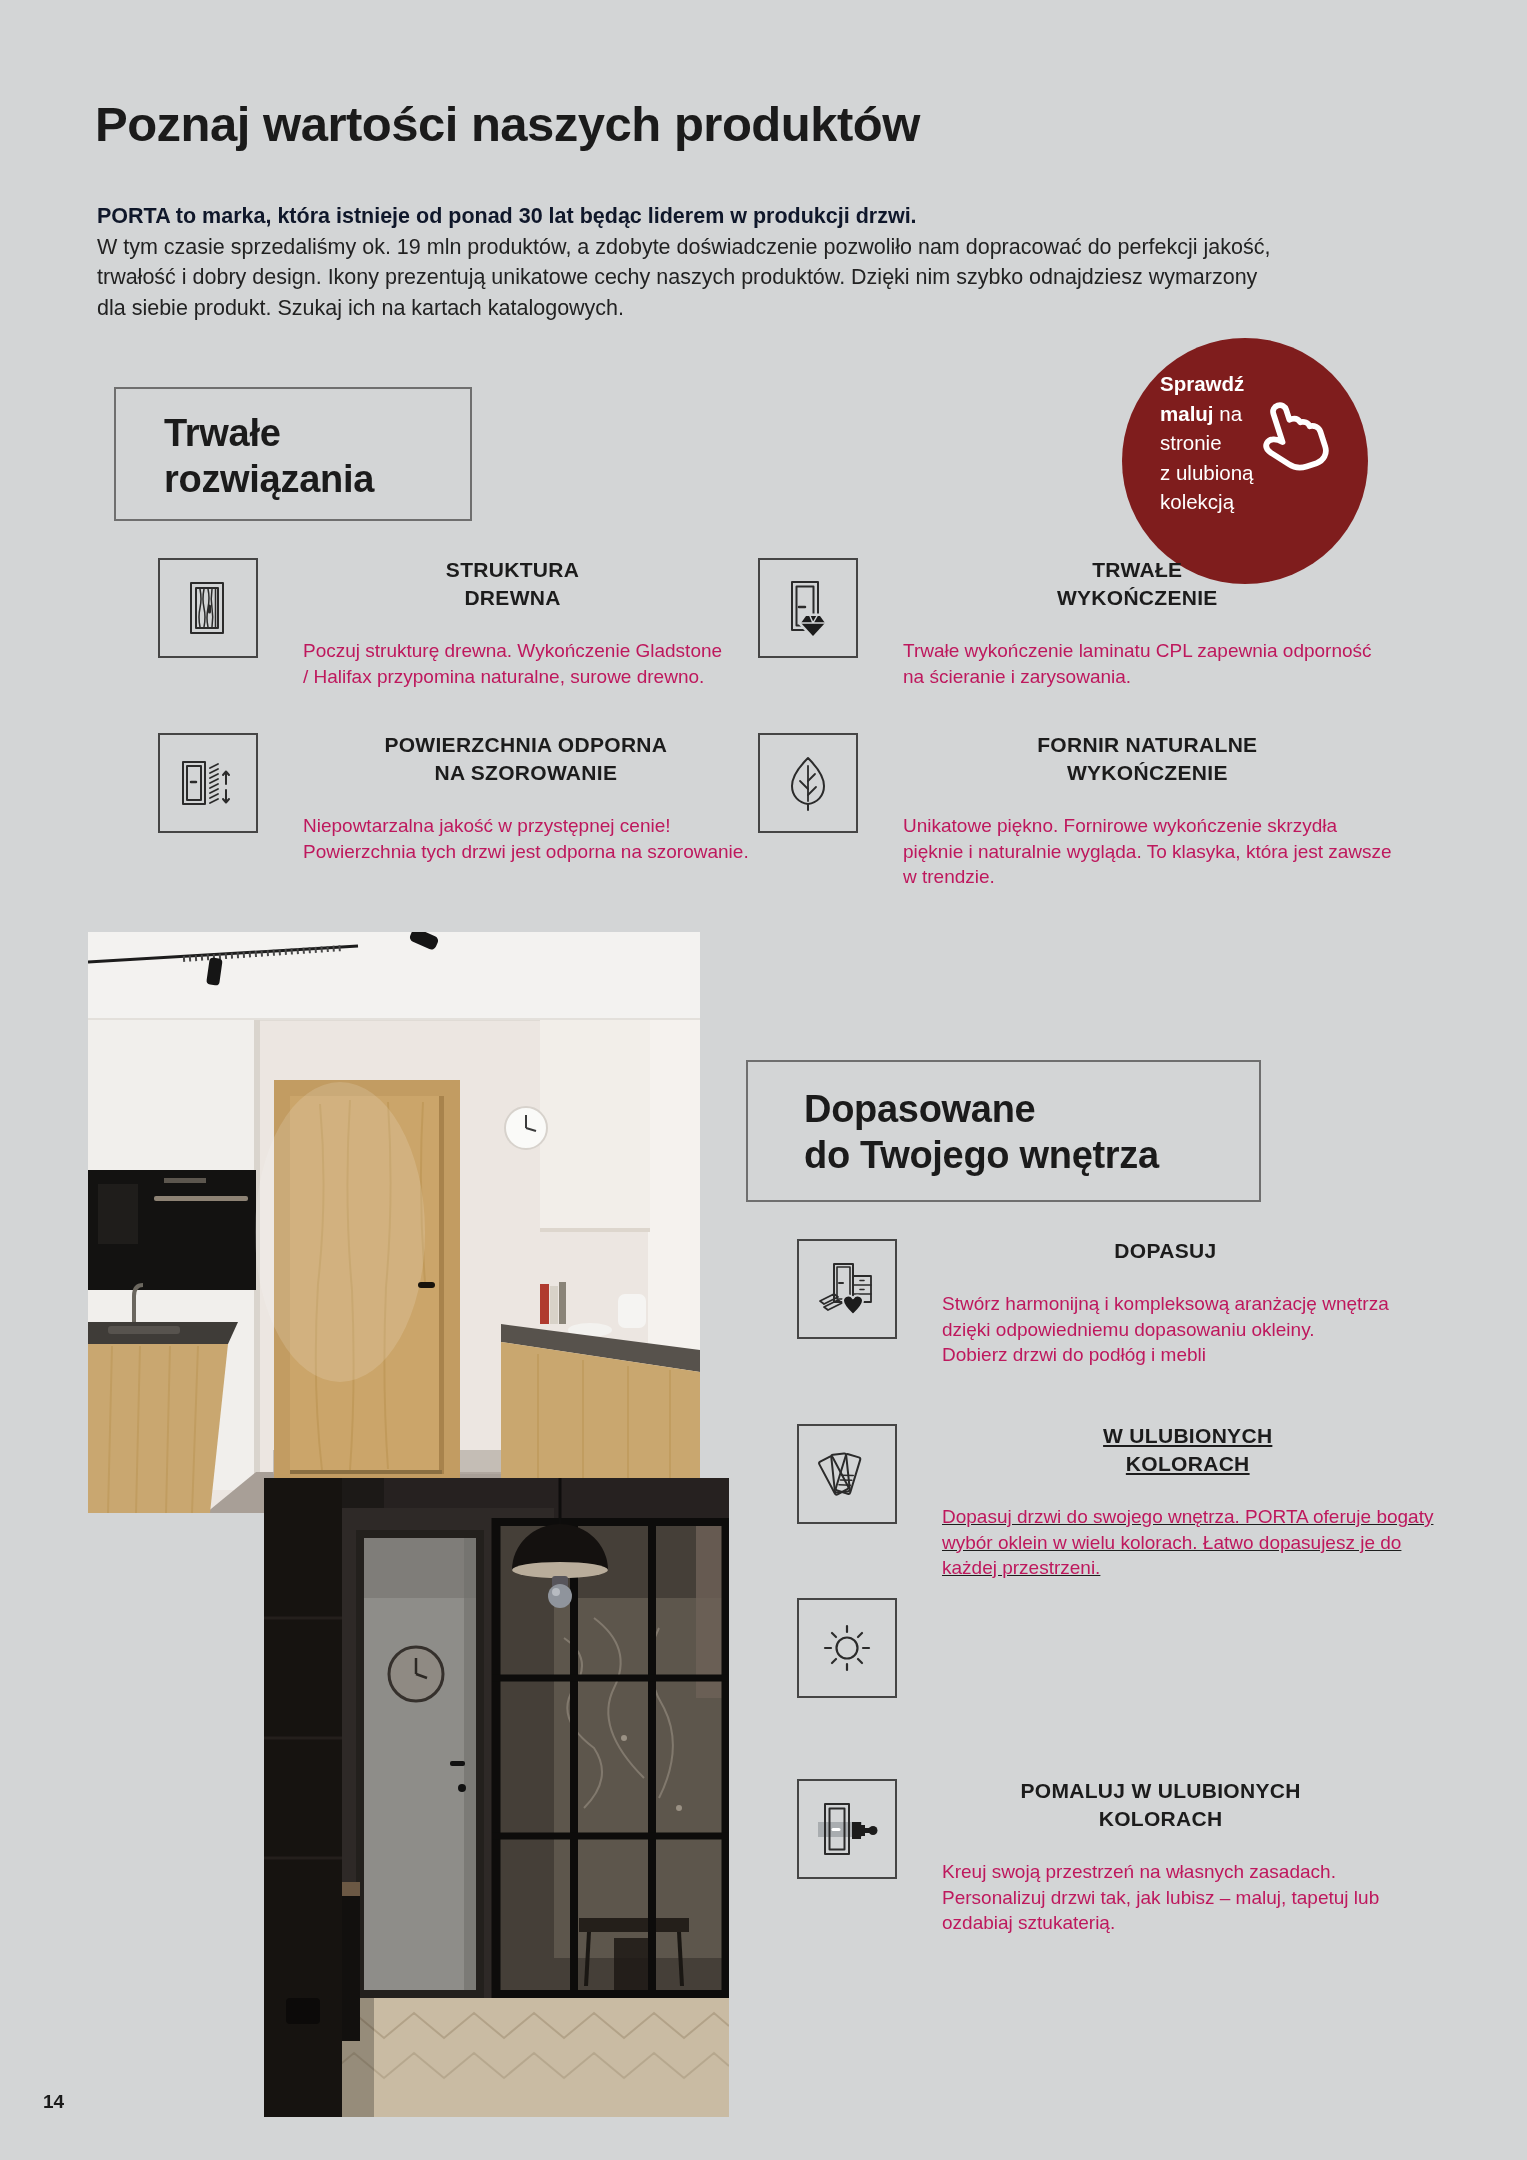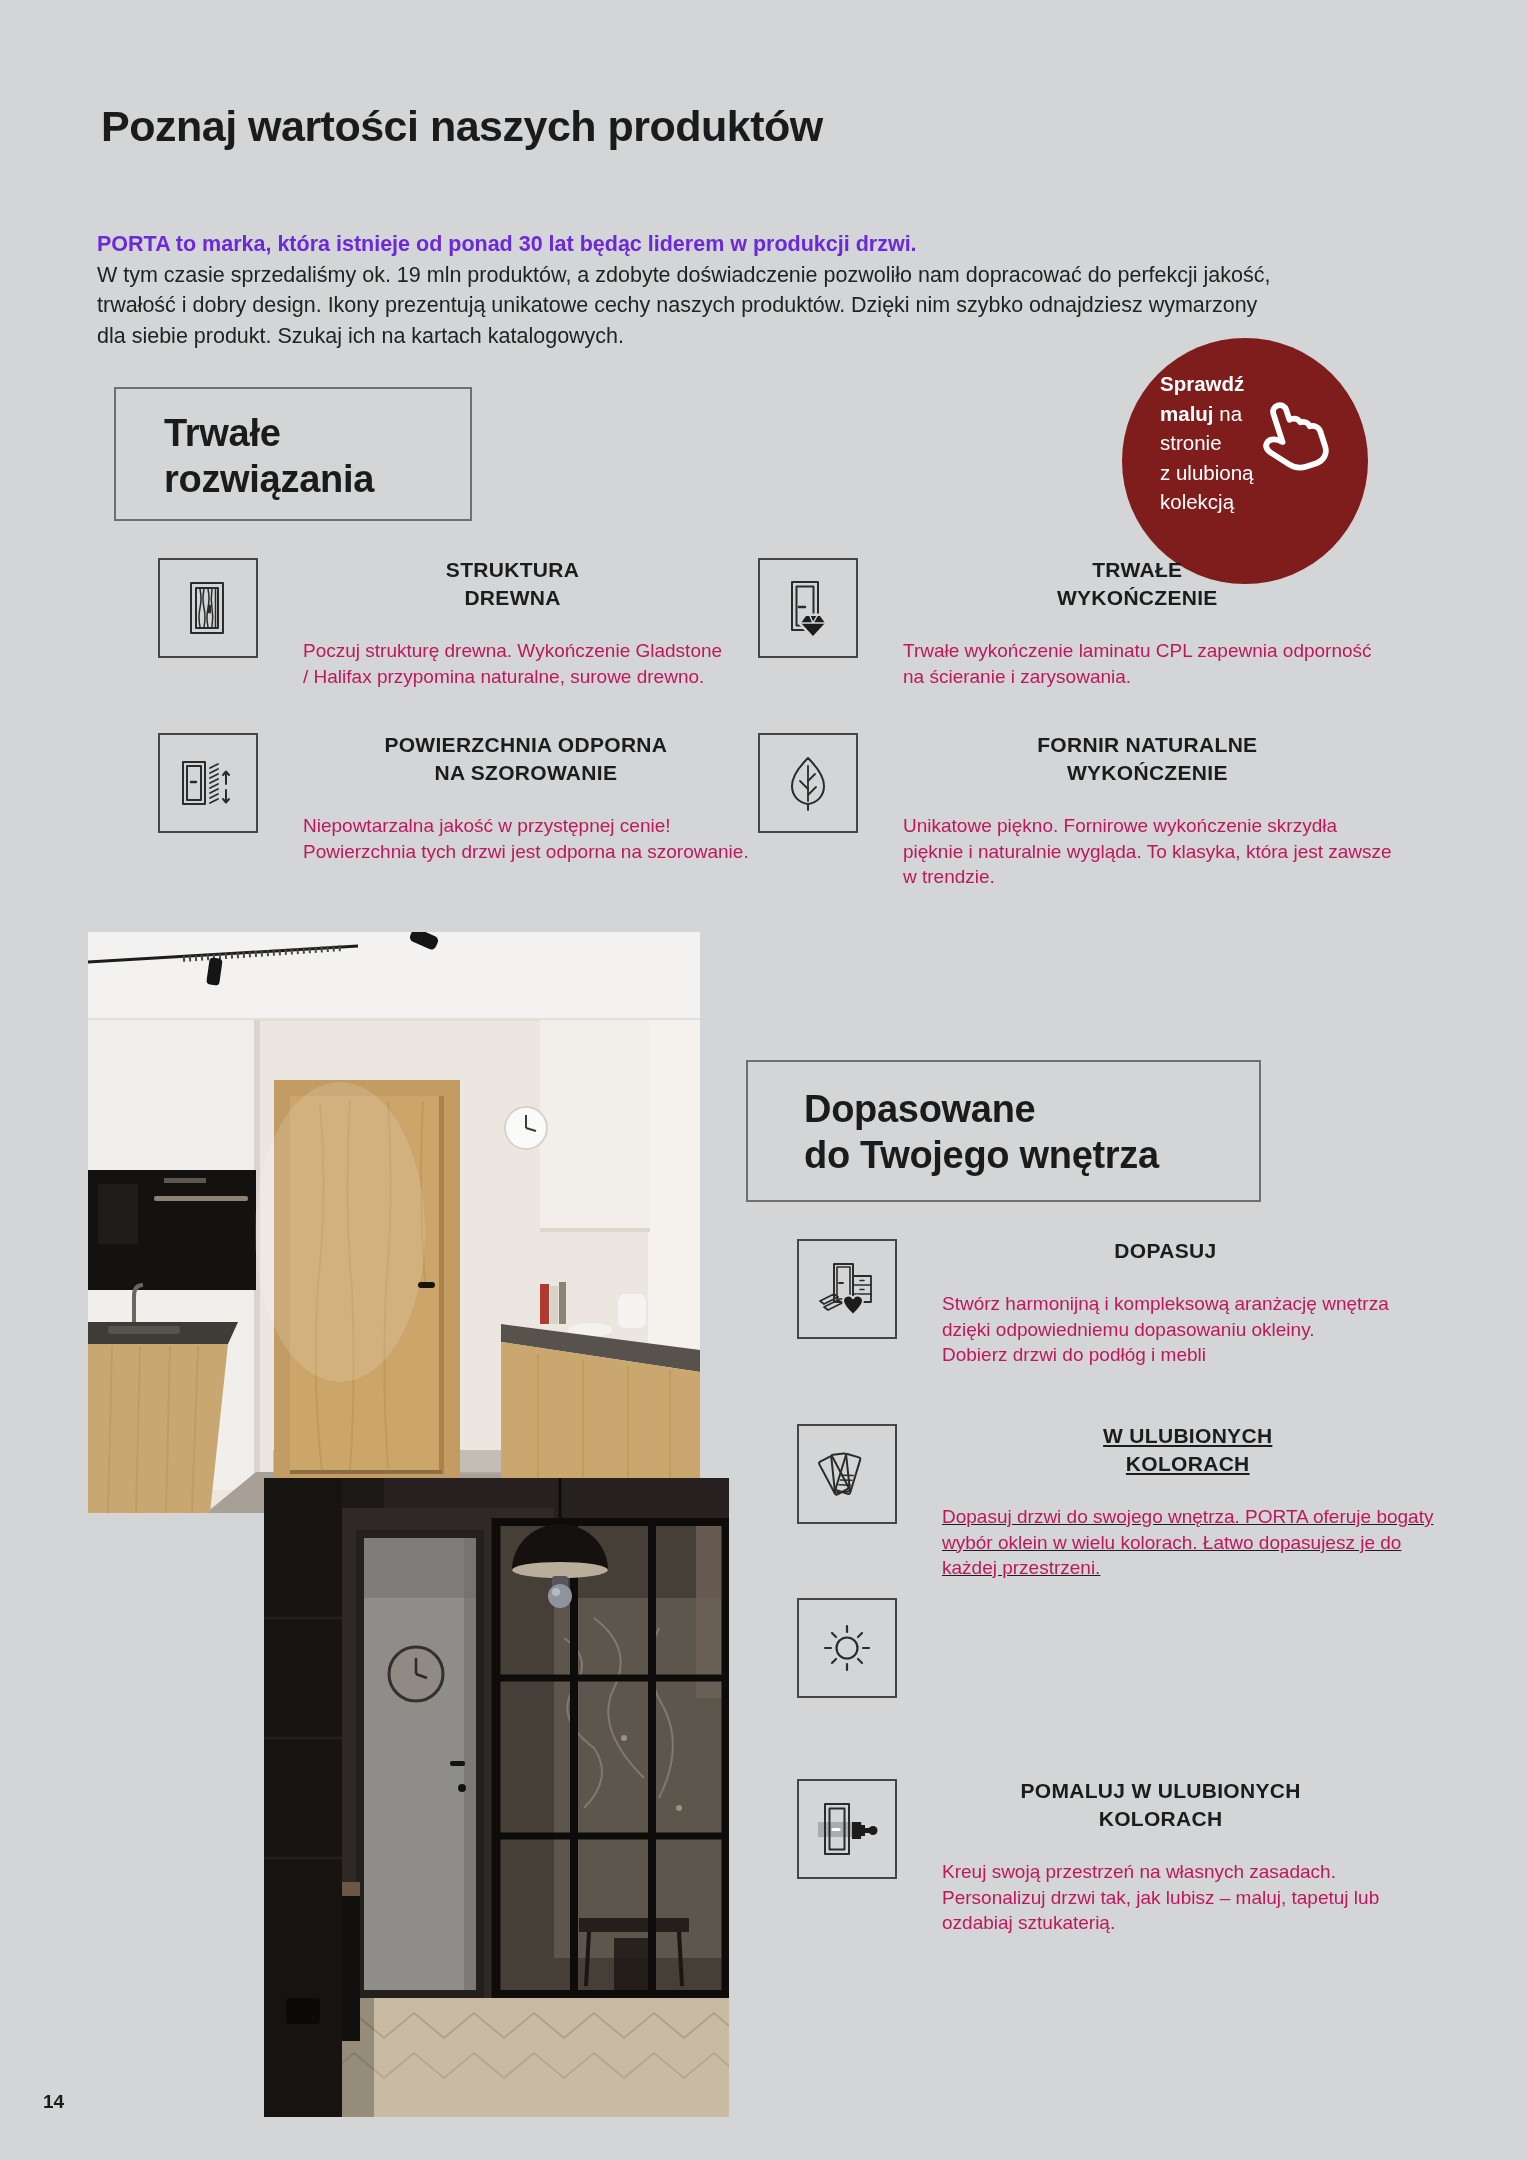--- a/index.html
+++ b/index.html
@@ -1,24 +1,24 @@
 <!DOCTYPE html>
 <html><head>
 <meta charset="utf-8">
 <style>
   html,body{margin:0;padding:0;background:#c6c8c9;}
   .page{position:relative;width:1527px;height:2160px;background:#d3d5d6;
         font-family:"Liberation Sans",sans-serif;color:#1d1d1d;overflow:hidden;}
 
-  .title{position:absolute;left:95px;top:96px;margin:6px;font-size:43px;font-weight:700;
+  .title{position:absolute;left:95px;top:96px;margin:0;font-size:49px;font-weight:700;
          letter-spacing:-0.5px;color:#1b1b1b;white-space:nowrap;}
 
   .intro{position:absolute;left:97px;top:201px;font-size:21.5px;line-height:30.5px;color:#222;}
   .intro div{white-space:nowrap;}
-  .intro .b{font-weight:700;color:#6d28d9;margin-top:28px;}
+  .intro .b{font-weight:700;color:#0f172a;}
 
   .sec-box{position:absolute;border:2px solid #6f6f6f;box-sizing:border-box;background:transparent;}
   #box1{left:114px;top:387px;width:358px;height:134px;padding:21px 0 0 48px;}
   #box2{left:746px;top:1060px;width:515px;height:142px;padding:24px 0 0 56px;}
   .sec-title{font-size:38px;font-weight:700;line-height:46px;letter-spacing:-0.3px;color:#1b1b1b;}
   .sec-title div{white-space:nowrap;}
 
   .badge{position:absolute;left:1122px;top:338px;width:246px;height:246px;border-radius:50%;
          background:#7f1d1d;color:#ffffff;}
   .badge-text{position:absolute;left:38px;top:31px;font-size:20.5px;line-height:29.5px;}

